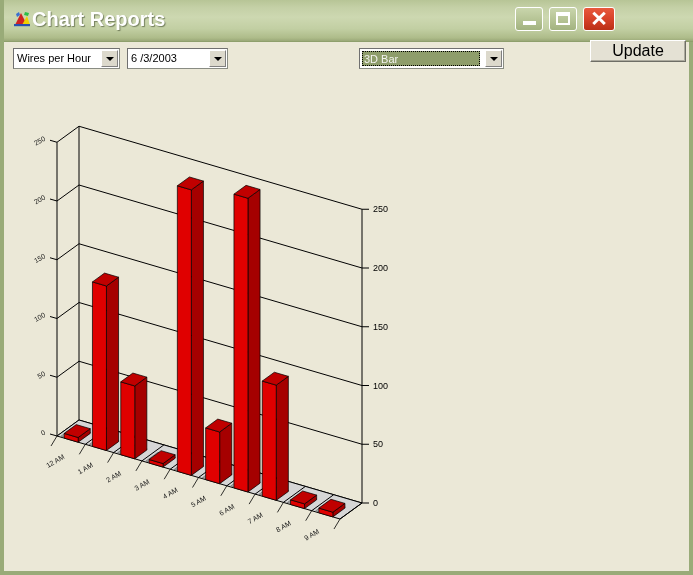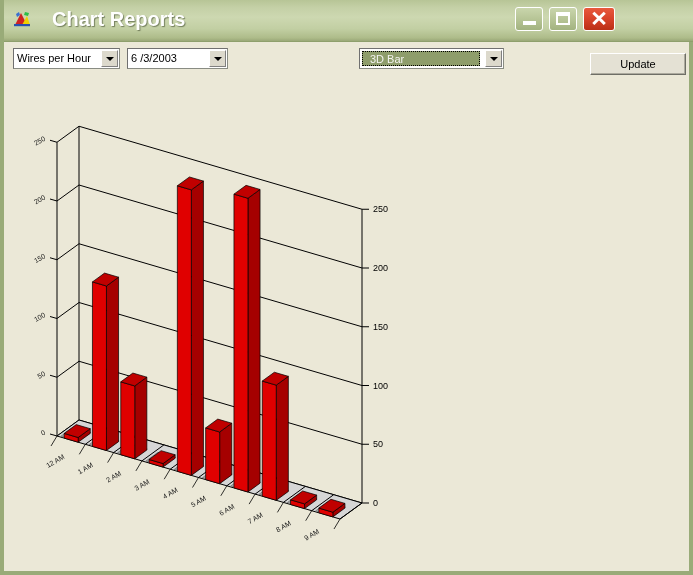--- a/index.html
+++ b/index.html
@@ -33,21 +33,21 @@
                 #c2cfa3 70%, #aebc8a 92%, #9aa878 100%);
     border-bottom: 1px solid #8e9f6c;
   }
   #title-icon {
     position: absolute;
     left: 9px; top: 11px;
     width: 18px; height: 18px;
   }
   #title-text {
     position: absolute;
-    left: 48px; top: 8px;
+    left: 28px; top: 8px;
     font-size: 20px;
     font-weight: bold;
     color: #ffffff;
     text-shadow: 1px 1px 1px rgba(90,100,70,0.75);
     letter-spacing: 0px;
     white-space: nowrap;
   }
   .win-btn {
     position: absolute;
     top: 7px;
@@ -131,34 +131,34 @@
   #combo-report { left: 9px;  top: 48px; width: 107px; }
   #combo-date   { left: 123px; top: 48px; width: 101px; }
   #combo-type   { left: 355px; top: 48px; width: 145px; }
   #combo-type .val {
     left: 2px; top: 2px;
     width: 118px; height: 15px;
     box-sizing: border-box;
     background: #8e9d6b;
     color: #f3f3ef;
     border: 1px dotted #000000;
-    padding-left: 7px;
+    padding-left: 1px;
     line-height: 14px;
   }
   #btn-update {
     position: absolute;
-    left: 586px; top: 53px;
+    left: 586px; top: 40px;
     width: 96px; height: 22px;
     box-sizing: border-box;
     background: #e4e1d4;
     border: 1px solid #ffffff;
     border-right-color: #6e6e66;
     border-bottom-color: #6e6e66;
     box-shadow: inset -1px -1px 0 #acaa9e;
-    font-size: 11px;
+    font-size: 16px;
     color: #000000;
     text-align: center;
     line-height: 20px;
     cursor: default;
   }
   
   #chart-area {
     position: absolute;
     left: 4px; top: 78px;
     width: 685px; height: 493px;

